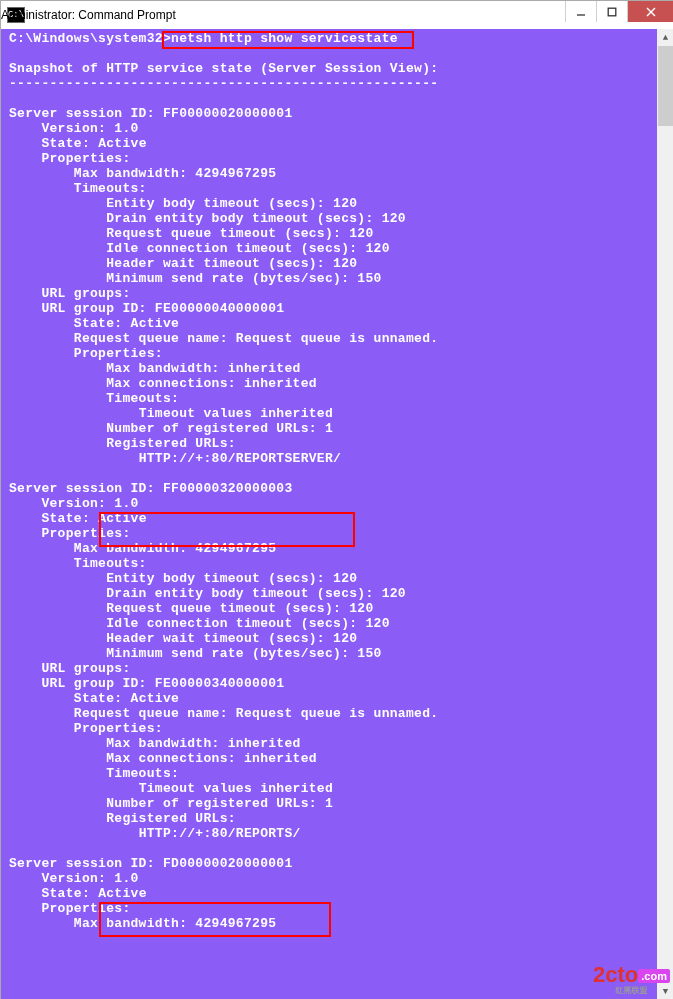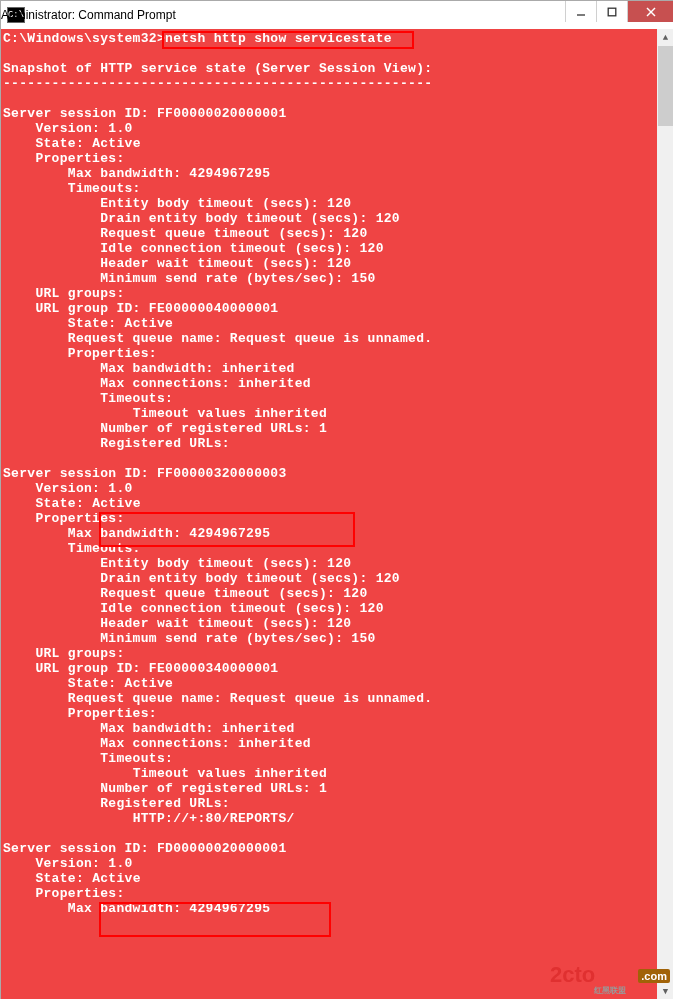--- a/index.html
+++ b/index.html
@@ -71,27 +71,27 @@
   }
   .win-btn svg {
     width: 10px;
     height: 10px;
   }
   .win-btn.close {
     background: #c75050;
     width: 46px;
   }
   .terminal {
-    background: #ef4444;
+    background: #8b5cf6;
     color: #fff;
     font-family: 'Consolas','Lucida Console','Courier New', monospace;
     font-size: 13px;
     font-weight: bold;
     line-height: 15px;
-    padding: 2px 2px;
+    padding: 2px 8px;
     position: absolute;
     top: 28px;
     left: 0;
     right: 17px;
     bottom: 0;
     white-space: pre;
     overflow: hidden;
     letter-spacing: 0.3px;
   }
   .scrollbar {
@@ -142,26 +142,25 @@
     right: 4px;
     bottom: 4px;
     font-family: Arial, sans-serif;
     font-weight: bold;
     font-size: 22px;
     color: #e03030;
     pointer-events: none;
   }
   .watermark .com {
     font-size: 11px;
-    background: #a16207;
+    background: #d946ef;
     color: #fff;
     padding: 1px 3px;
     border-radius: 2px;
     vertical-align: middle;
-    margin-left: 43px;
   }
   .watermark .sub {
     font-size: 8px;
     color: #999;
     display: block;
     text-align: center;
     margin-top: -3px;
   }
   .ch { color: #606060; font-size:9px;}
 </style>
@@ -216,20 +215,21 @@
     URL group ID: <span>FE00000040000001</span>
         State: <span>Active</span>
         Request queue name: <span>Request queue is unnamed.</span>
         Properties:
             Max bandwidth: <span>inherited</span>
             Max connections: <span>inherited</span>
             Timeouts:
                 <span>Timeout values inherited</span>
             Number of registered URLs: <span>1</span>
             Registered URLs:
+                <span>HTTP://+:80/REPORTSERVER/</span>
 
 Server session ID: <span>FF00000320000003</span>
     Version: <span>1.0</span>
     State: <span>Active</span>
     Properties:
         Max bandwidth: <span>4294967295</span>
         Timeouts:
             Entity body timeout (secs): <span>120</span>
             Drain entity body timeout (secs): <span>120</span>
             Request queue timeout (secs): <span>120</span>

